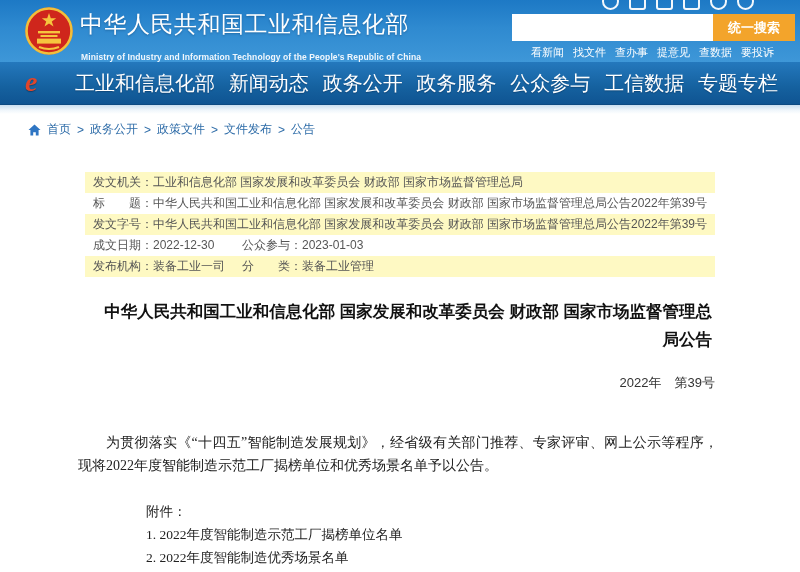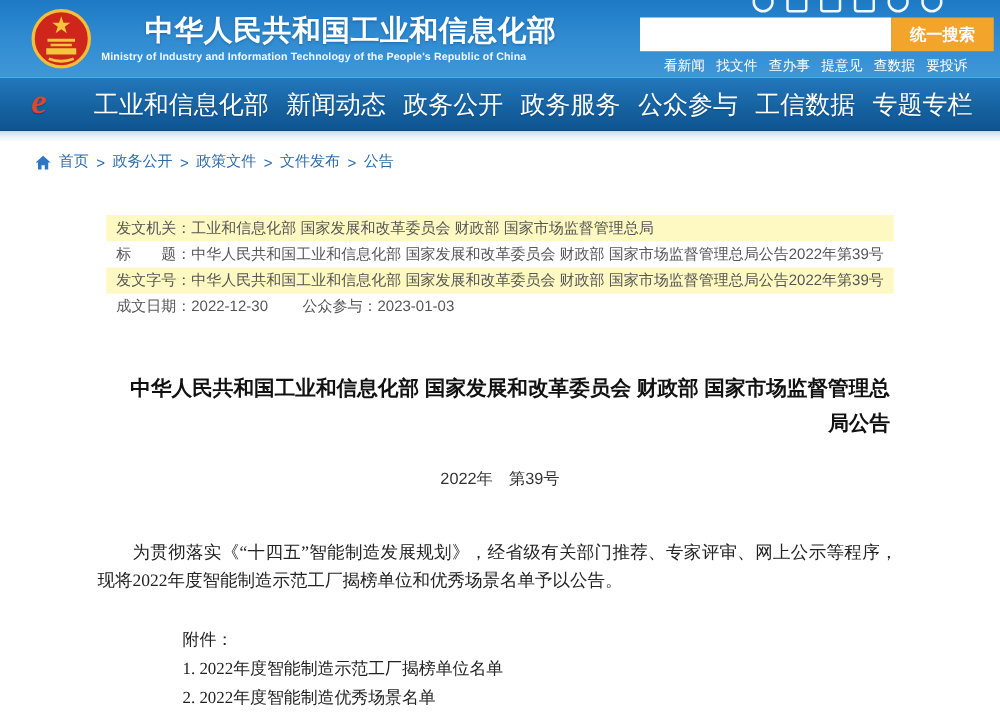--- a/index.html
+++ b/index.html
@@ -3,23 +3,23 @@
 <meta charset="utf-8">
 <style>
   html,body{margin:0;padding:0;background:#fff;}
   .page{position:relative;width:800px;height:572px;overflow:hidden;background:#fff;
         font-family:"Liberation Sans","DejaVu Sans",sans-serif;}
 
   
   .header{position:absolute;top:0;left:0;width:800px;height:62px;
           background:linear-gradient(180deg,#1d79c5 0%,#2f8ad0 45%,#3e97d8 100%);}
   .emblem{position:absolute;left:24px;top:6px;width:50px;height:50px;}
-  .h-title{position:absolute;left:80px;top:9px;font-size:23px;font-weight:bold;color:#fff;
-           letter-spacing:.5px;text-shadow:0 1px 2px rgba(0,40,80,.35);white-space:nowrap;margin-left:36px;}
-  .h-sub{position:absolute;left:81px;top:40px;font-size:8.5px;font-weight:bold;color:#f0f7fd;
+  .h-title{position:absolute;left:80px;top:9px;font-size:23px;font-weight:normal;color:#fff;
+           letter-spacing:.5px;text-shadow:0 1px 2px rgba(0,40,80,.35);white-space:nowrap;}
+  .h-sub{position:absolute;left:81px;top:52px;font-size:8.5px;font-weight:bold;color:#f0f7fd;
          letter-spacing:.1px;white-space:nowrap;}
   .mini-icons{position:absolute;left:602px;top:-7px;display:flex;gap:10px;}
   .mini-icons .mi{width:13px;height:13px;border:2px solid #fff;opacity:.95;background:transparent;}
   .mi.round{border-radius:50%;}
   .mi.sq{border-radius:3px;}
   .searchbar{position:absolute;left:512px;top:14px;width:283px;height:27px;display:flex;}
   .search-input{flex:1;height:27px;border:none;outline:none;background:#fff;padding:0 8px;
                 font-size:12px;box-sizing:border-box;}
   .search-btn{width:82px;height:27px;border:none;background:#f3a42b;color:#fff;
               font-size:13px;font-weight:bold;cursor:pointer;font-family:inherit;}
@@ -50,21 +50,21 @@
   
   .meta-table{position:absolute;left:85px;top:172px;width:630px;font-size:12px;color:#555;}
   .meta-row{position:relative;height:21px;line-height:21px;padding-left:8px;
             white-space:nowrap;overflow:hidden;box-sizing:border-box;}
   .meta-row.gray{background:#fef9c3;}
   .meta-row .col2{position:absolute;left:157px;top:0;}
 
   
   .doc-title{position:absolute;left:88px;top:297px;width:624px;text-align:right;
              font-size:16.5px;line-height:28px;font-weight:bold;color:#111;}
-  .doc-issue{position:absolute;left:85px;top:374px;width:630px;text-align:center;
+  .doc-issue{position:absolute;left:85px;top:374px;width:630px;text-align:right;
              font-size:13px;color:#333;}
   .doc-body{position:absolute;left:78px;top:431px;width:640px;font-size:14px;line-height:23px;
             color:#222;text-indent:2em;text-align:justify;
             font-family:"Liberation Serif","DejaVu Serif",serif;}
   .attachments{position:absolute;left:106px;top:500px;font-size:13.5px;line-height:23px;
                color:#222;font-family:"Liberation Serif","DejaVu Serif",serif;}
   .attachments div{white-space:nowrap;margin-left:40px;}
 </style>
 </head>
 <body>
@@ -144,20 +144,24 @@
     <div class="meta-row">
       <span>标　　题：</span><span>中华人民共和国工业和信息化部 国家发展和改革委员会 财政部 国家市场监督管理总局公告2022年第39号</span>
     </div>
     <div class="meta-row gray">
       <span>发文字号：</span><span>中华人民共和国工业和信息化部 国家发展和改革委员会 财政部 国家市场监督管理总局公告2022年第39号</span>
     </div>
     <div class="meta-row">
       <span>成文日期：</span><span>2022-12-30</span>
       <span class="col2"><span>公众参与：</span><span>2023-01-03</span></span>
     </div>
+    <div class="meta-row gray">
+      <span>发布机构：</span><span>装备工业一司</span>
+      <span class="col2"><span>分　　类：</span><span>装备工业管理</span></span>
+    </div>
   </div>
 
   <div class="doc-title">中华人民共和国工业和信息化部 国家发展和改革委员会 财政部 国家市场监督管理总局公告</div>
   <div class="doc-issue">2022年　第39号</div>
   <div class="doc-body">为贯彻落实《“十四五”智能制造发展规划》，经省级有关部门推荐、专家评审、网上公示等程序，现将2022年度智能制造示范工厂揭榜单位和优秀场景名单予以公告。</div>
 
   <div class="attachments">
     <div>附件：</div>
     <div>1. 2022年度智能制造示范工厂揭榜单位名单</div>
     <div>2. 2022年度智能制造优秀场景名单</div>

